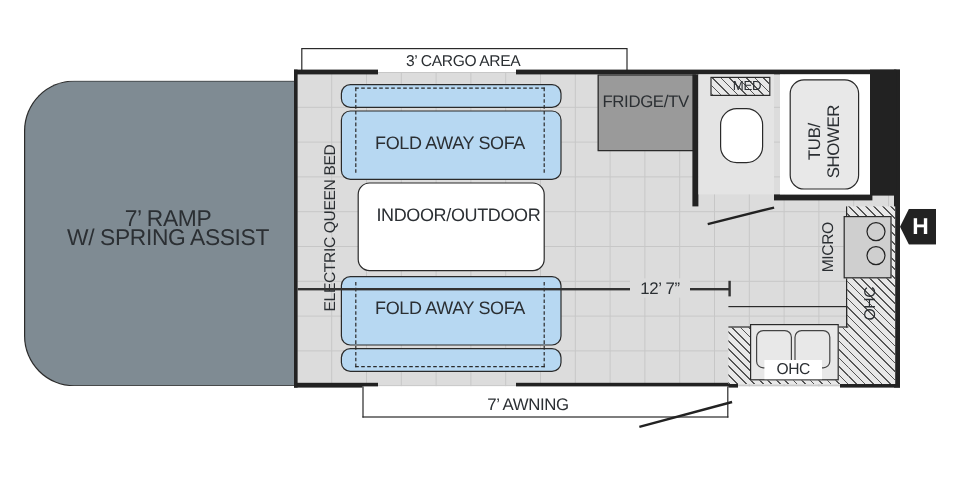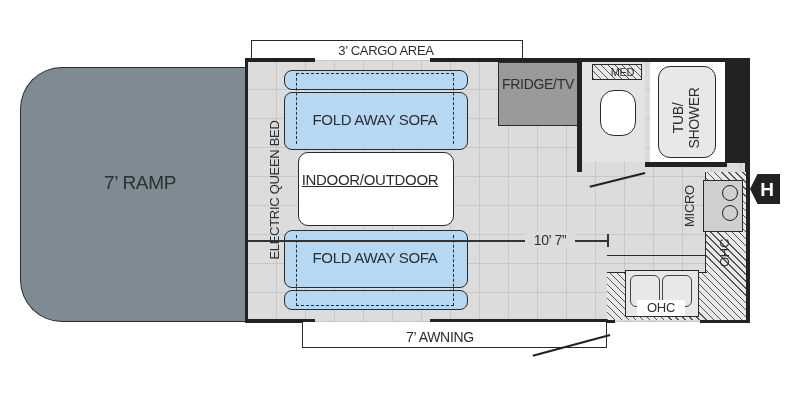--- a/index.html
+++ b/index.html
@@ -19,20 +19,21 @@
   .table{background:#fff;border:1.5px solid #2a2a2a;border-radius:10px;}
   .hatch{background-color:#e8e8e8;background-image:repeating-linear-gradient(45deg,#555 0 1px,transparent 1px 5px);}
   .outline-box{border:1.5px solid #2a2a2a;background:#fff;}
 </style>
 </head>
 <body>
 
 <div class="abs ramp"></div>
 <div class="abs lbl" style="left:40px;top:175px;width:200px;font-size:19px;">
   <div>7’ RAMP</div>
+  <div>W/ SPRING ASSIST</div>
 </div>
 
 <div class="abs outline-box" style="left:251px;top:40px;width:270px;height:20px;"></div>
 <div class="abs lbl" style="left:251px;top:43px;width:270px;font-size:13px;">3’ CARGO AREA</div>
 
 <div class="abs floor"></div>
 
 <div class="abs wall" style="left:245px;top:58px;width:70px;height:4px;"></div>
 <div class="abs wall" style="left:430px;top:58px;width:320px;height:4px;"></div>
 <div class="abs wall" style="left:245px;top:319px;width:70px;height:4px;"></div>
@@ -43,21 +44,21 @@
 <div class="abs wall" style="left:725px;top:58px;width:22px;height:105px;"></div>
 
 <div class="abs lbl" style="left:175px;top:182px;width:200px;transform:rotate(-90deg);font-size:13px;">ELECTRIC QUEEN BED</div>
 
 <div class="abs sofa" style="left:284px;top:70px;width:182px;height:18px;"></div>
 <div class="abs sofa" style="left:284px;top:92px;width:182px;height:56px;"></div>
 <div class="abs sofa-dash" style="left:296px;top:73px;width:156px;height:70px;border-bottom:none;"></div>
 <div class="abs lbl" style="left:284px;top:112px;width:182px;font-size:15px;">FOLD AWAY SOFA</div>
 
 <div class="abs table" style="left:298px;top:152px;width:154px;height:72px;"></div>
-<div class="abs lbl" style="left:298px;top:172px;width:144px;font-size:15px;text-decoration:underline;">
+<div class="abs lbl" style="left:310px;top:172px;width:144px;font-size:15px;">
   <div>INDOOR/OUTDOOR</div>
 </div>
 
 <div class="abs sofa" style="left:284px;top:230px;width:182px;height:56px;"></div>
 <div class="abs sofa" style="left:284px;top:290px;width:182px;height:18px;"></div>
 <div class="abs sofa-dash" style="left:296px;top:235px;width:156px;height:70px;border-top:none;"></div>
 <div class="abs lbl" style="left:284px;top:250px;width:182px;font-size:15px;">FOLD AWAY SOFA</div>
 
 <div class="abs" style="left:498px;top:62px;width:80px;height:62px;background:#9a9a9a;border:1.5px solid #2a2a2a;"></div>
 <div class="abs lbl" style="left:498px;top:76px;width:80px;font-size:14px;">
@@ -94,20 +95,20 @@
   <div class="abs" style="left:4px;top:4px;width:28px;height:30px;border:1.5px solid #444;border-radius:6px;"></div>
   <div class="abs" style="left:36px;top:4px;width:28px;height:30px;border:1.5px solid #444;border-radius:6px;"></div>
 </div>
 <div class="abs lbl" style="left:637px;top:300px;width:48px;font-size:13px;background:#fff;">OHC</div>
 
 <div class="abs lbl" style="left:660px;top:198px;width:60px;transform:rotate(-90deg);font-size:13px;">MICRO</div>
 <div class="abs lbl" style="left:700px;top:245px;width:50px;transform:rotate(-90deg);font-size:13px;">OHC</div>
 
 <div class="abs" style="left:248px;top:240px;width:360px;height:1.5px;background:#333;"></div>
 <div class="abs" style="left:607px;top:234px;width:1.5px;height:13px;background:#333;"></div>
-<div class="abs lbl" style="left:525px;top:232px;width:50px;font-size:14px;background:#dcdcdc;">10’ 7”</div>
+<div class="abs lbl" style="left:525px;top:232px;width:50px;font-size:14px;background:#dcdcdc;">12’ 7”</div>
 
 <div class="abs outline-box" style="left:302px;top:322px;width:303px;height:25px;border-top:none;"></div>
 <div class="abs lbl" style="left:380px;top:329px;width:120px;font-size:14px;">7’ AWNING</div>
 <div class="abs" style="left:530px;top:334px;width:80px;height:1.5px;background:#222;transform:rotate(-15deg);transform-origin:right center;"></div>
 
 <div class="abs" style="left:750px;top:174px;width:30px;height:30px;background:#222;clip-path:polygon(25% 0,100% 0,100% 100%,25% 100%,0 50%);"></div>
 <div class="abs" style="left:756px;top:179px;width:22px;font-size:19px;font-weight:bold;color:#fff;text-align:center;font-family:'Liberation Sans',sans-serif;">H</div>
 
 </body></html>

